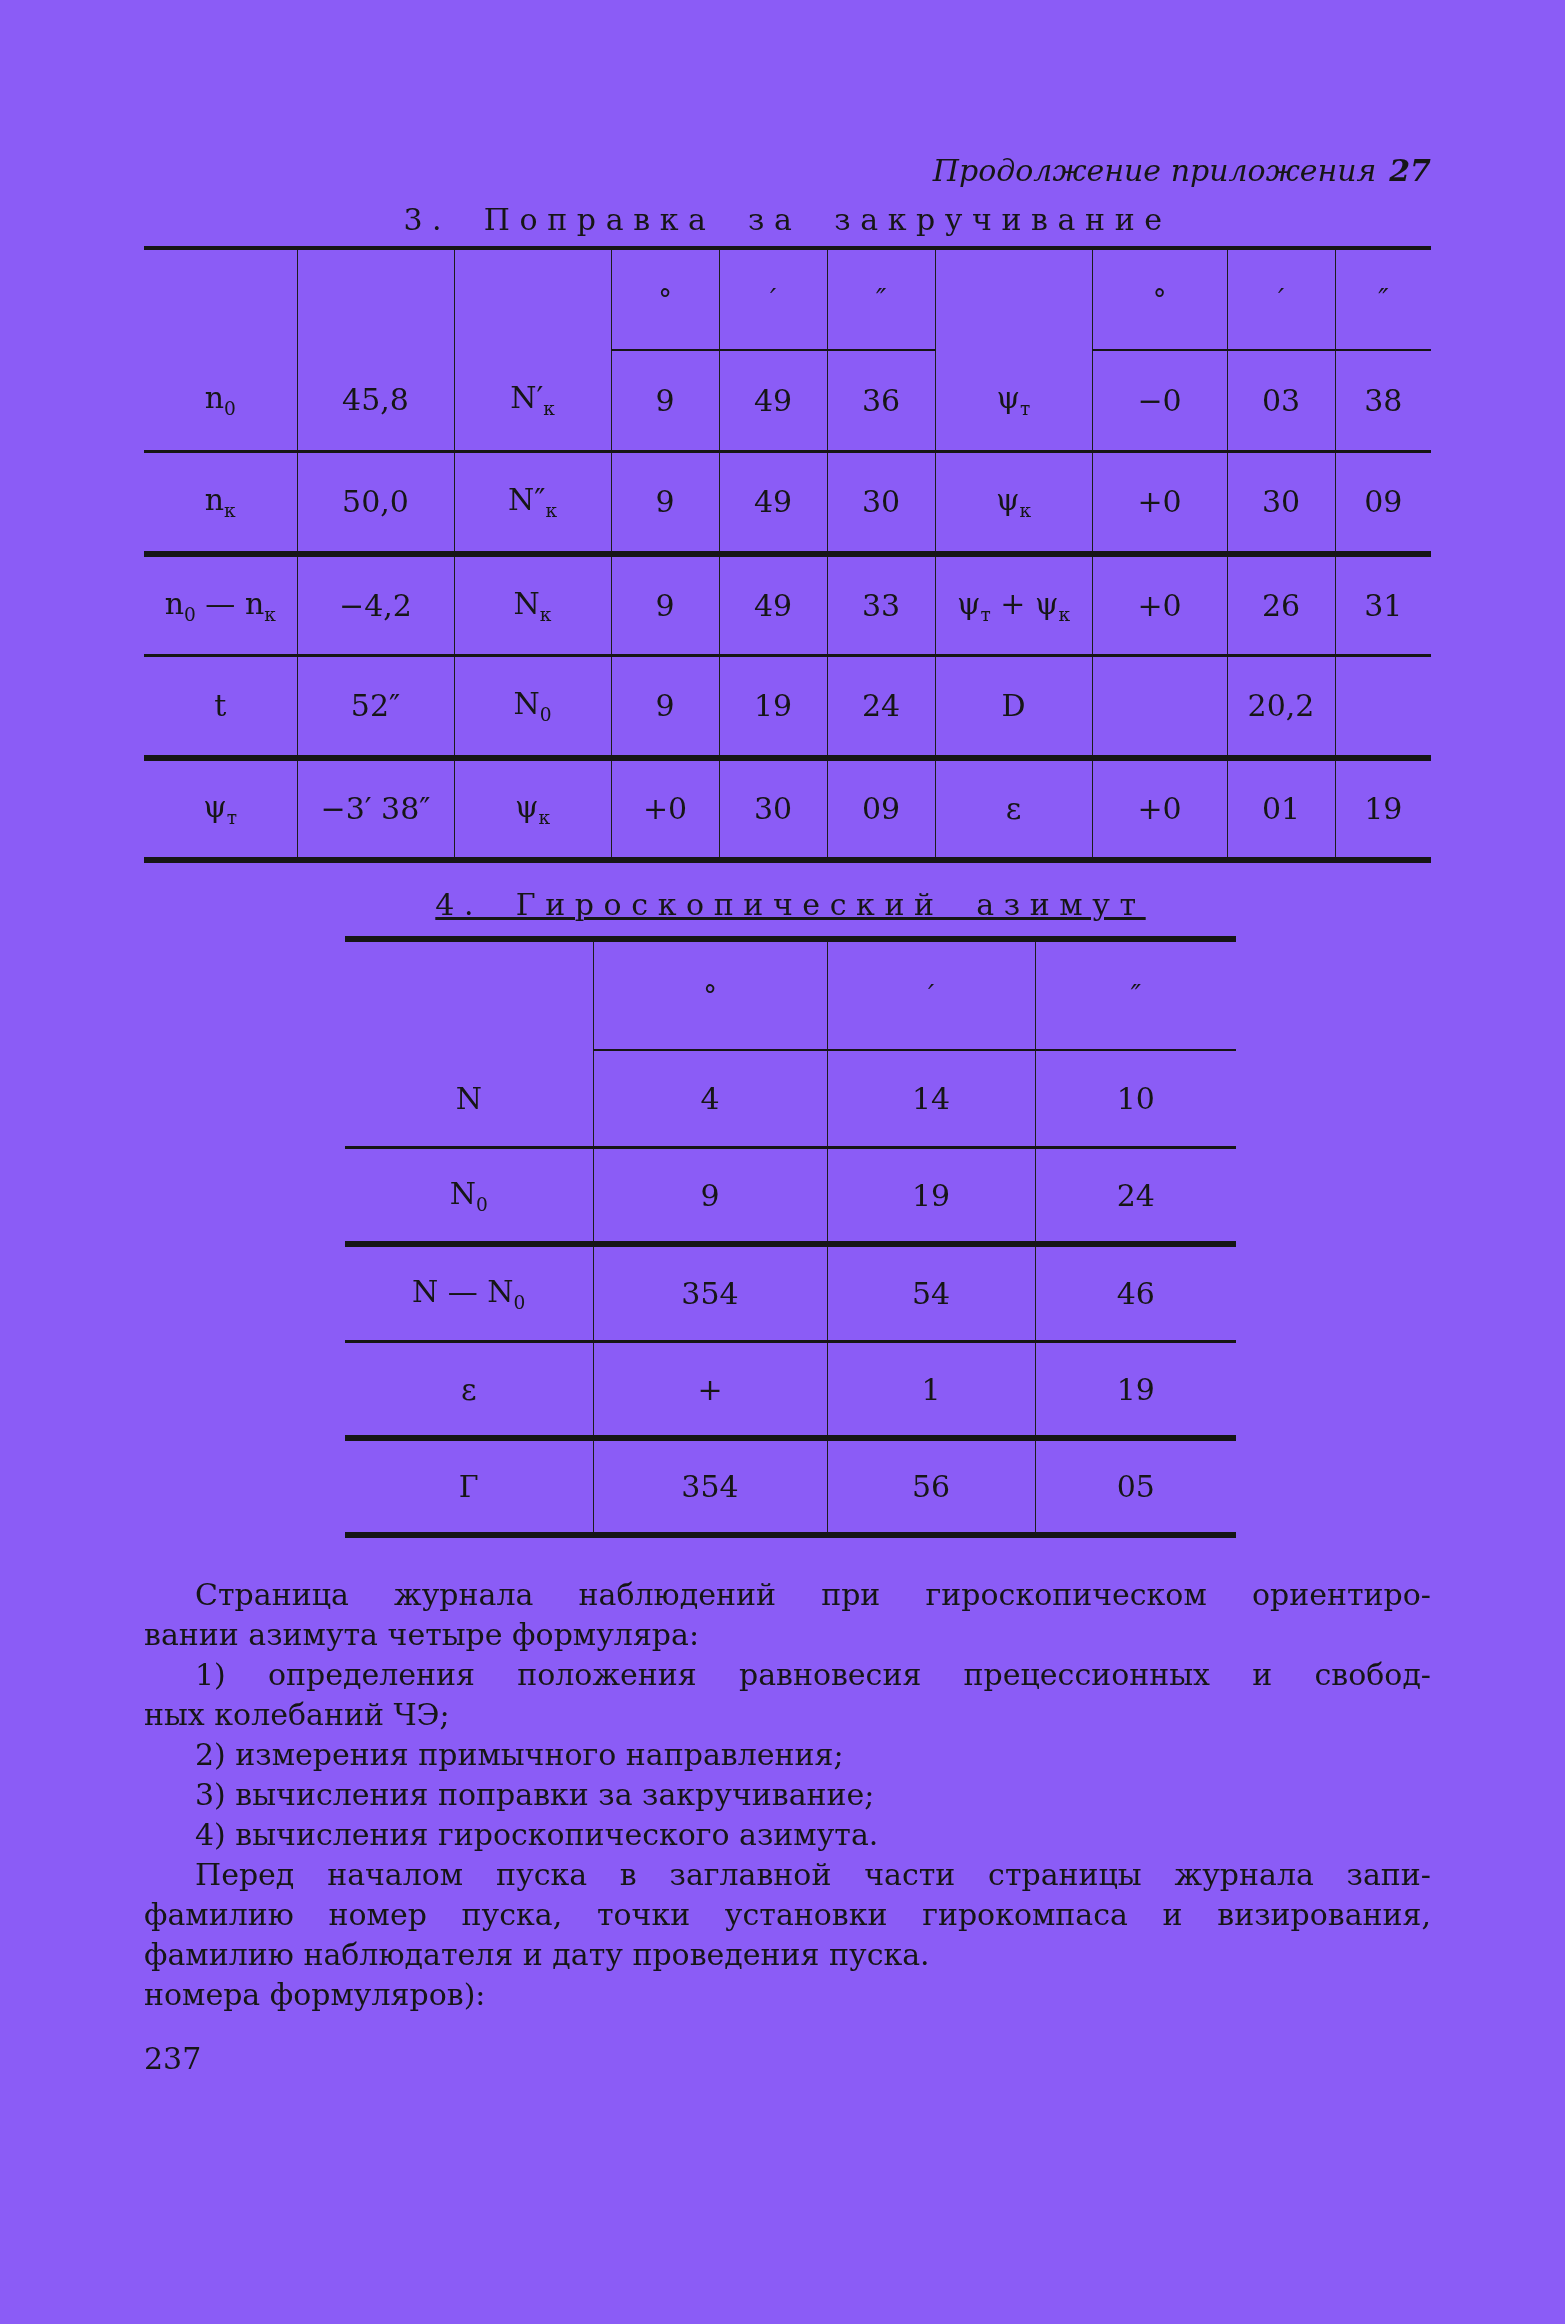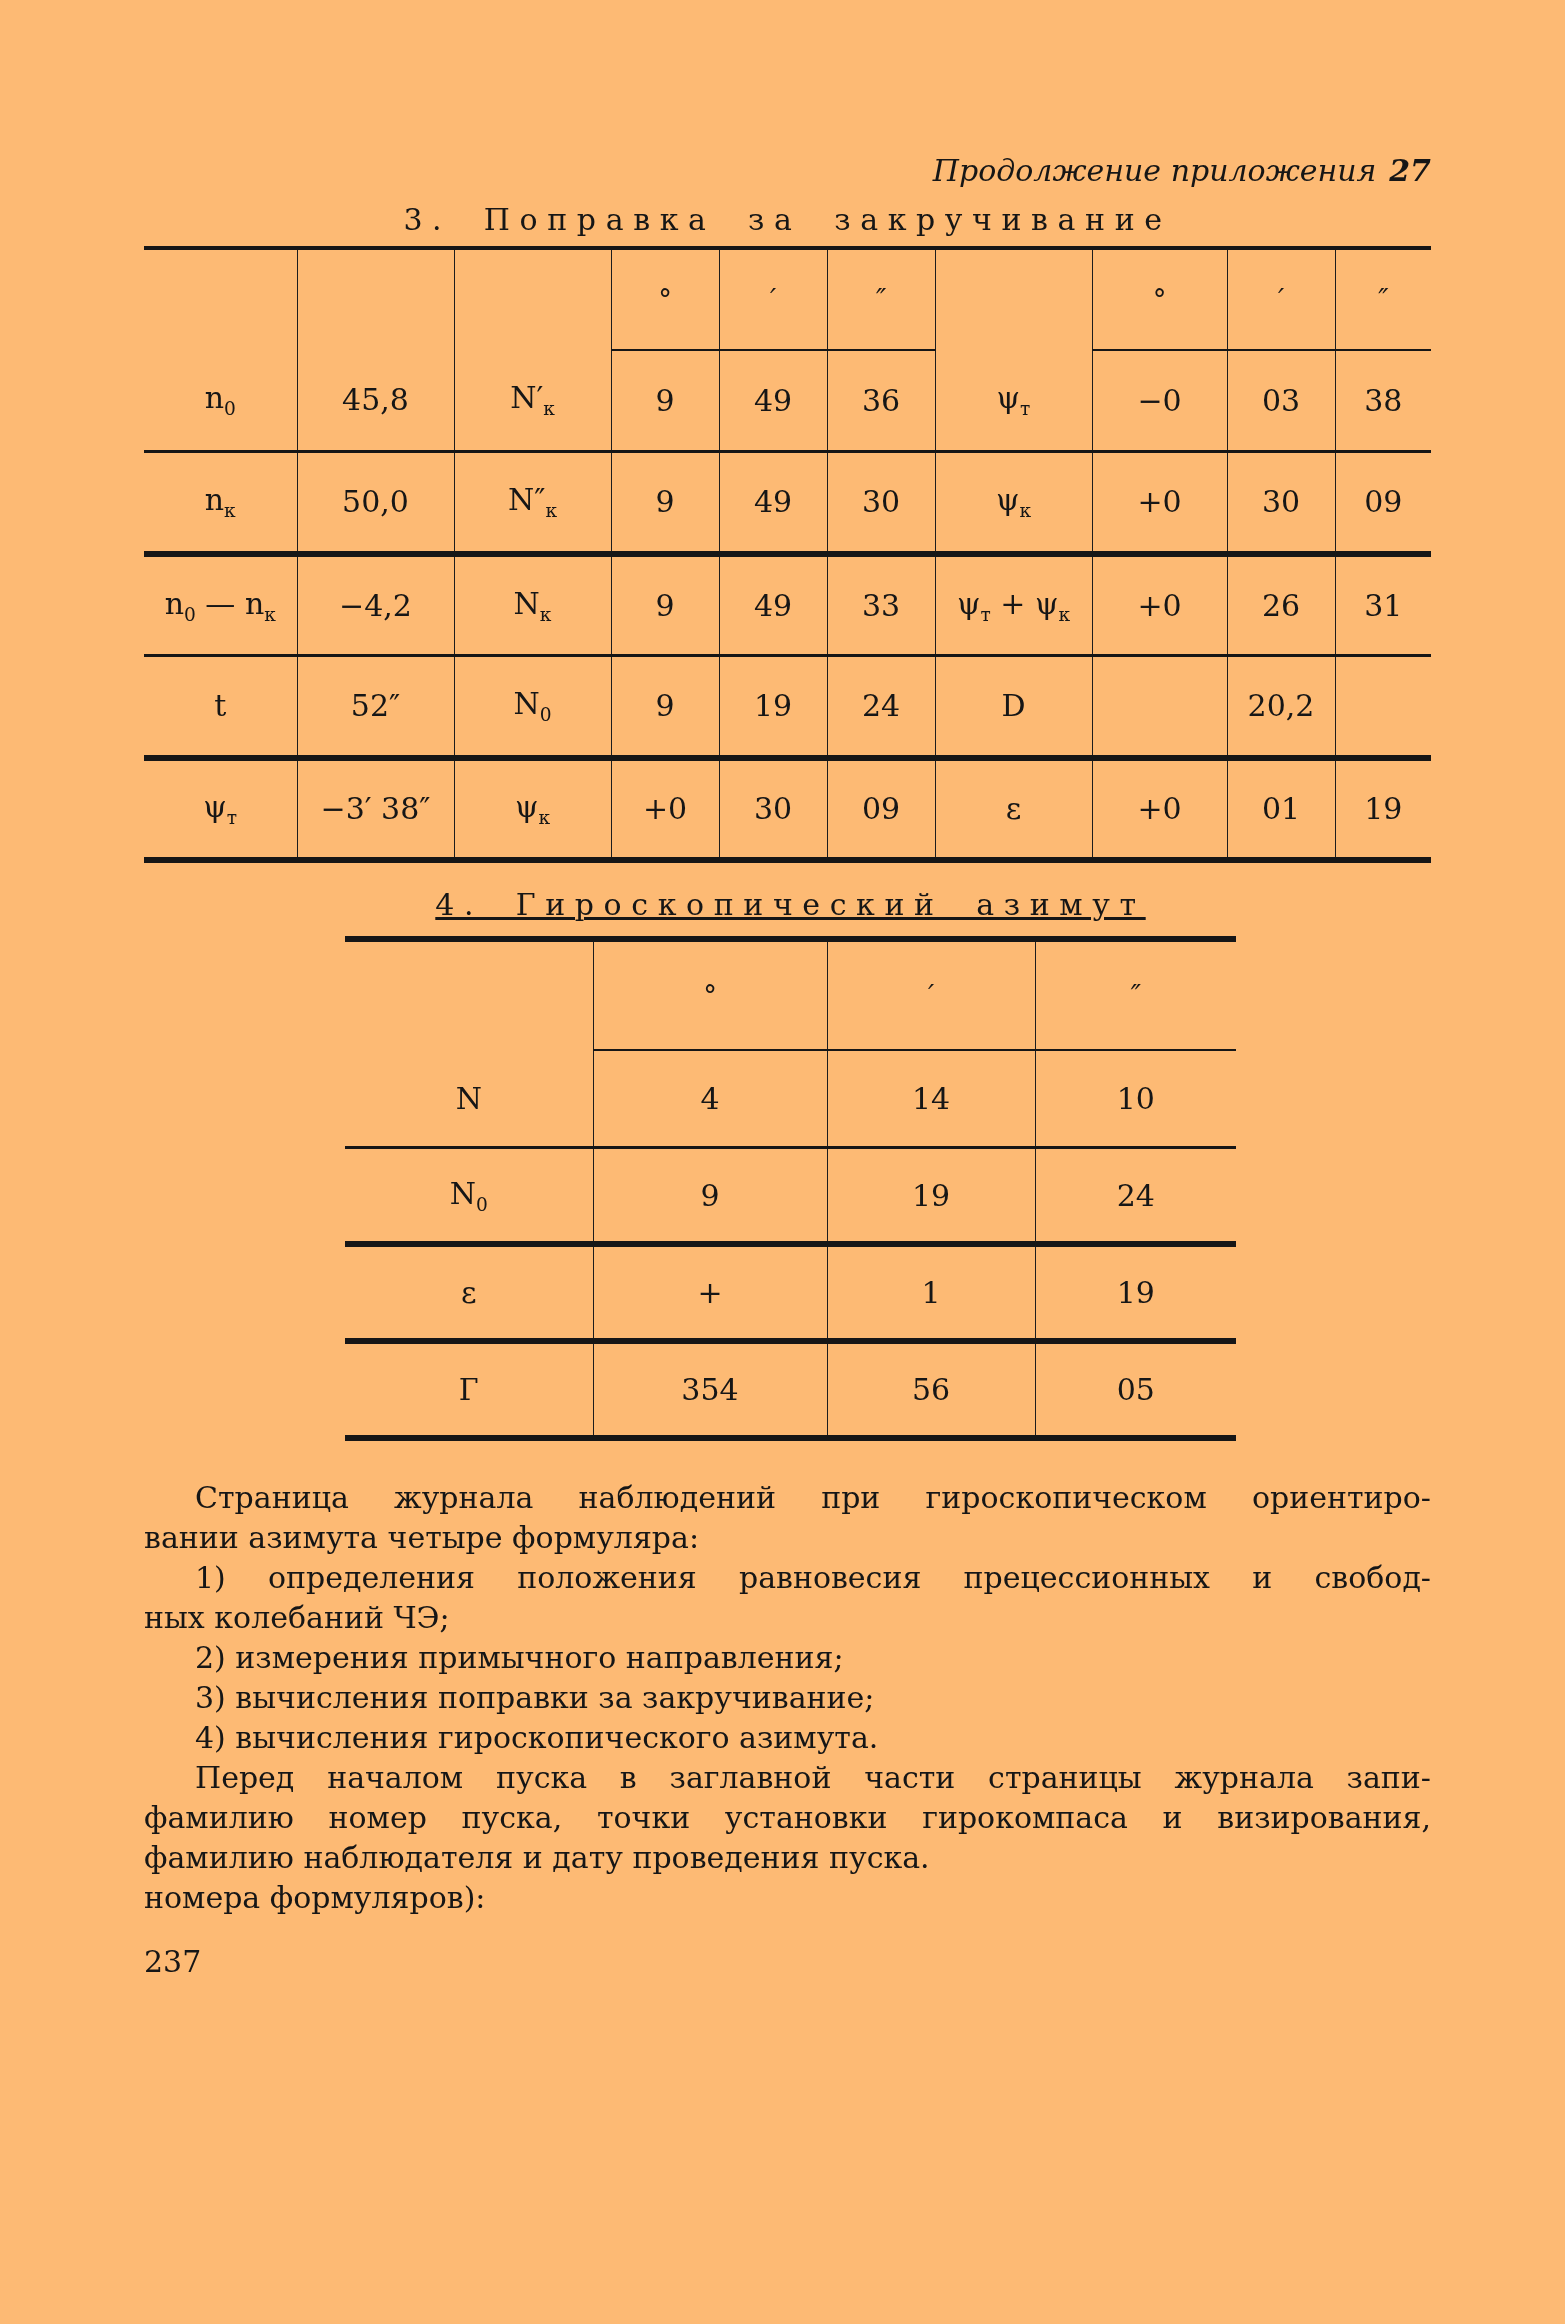--- a/index.html
+++ b/index.html
@@ -1,19 +1,19 @@
 <!DOCTYPE html>
 <html style="font-size:14.6px"><head>
 <meta charset="utf-8">
 <style>
   html,body{margin:0;padding:0;background:#e8e8e4;}
   .page{
     position:relative;
     width:1565px;height:2325px;
-    background:#fdba74;
+    background:#8b5cf6;
     box-sizing:border-box;
     padding:154px 134px 0 144px;
     font-family:"DejaVu Serif","Liberation Serif",serif;
     color:#161616;
     overflow:hidden;
   }
   
   .header-note{ text-align:right; font-style:italic; font-size:30px; line-height:33px; }
   .hn-num{ font-weight:bold; margin-left:12.8px; }
   
@@ -169,20 +169,26 @@
       <td class="bb4">14</td>
       <td class="bb4">10</td>
     </tr>
     <tr>
       <td class="bb7 var">N<sub>0</sub></td>
       <td class="bb7">9</td>
       <td class="bb7">19</td>
       <td class="bb7">24</td>
     </tr>
     <tr>
+      <td class="bb4 var">N — N<sub>0</sub></td>
+      <td class="bb4">354</td>
+      <td class="bb4">54</td>
+      <td class="bb4">46</td>
+    </tr>
+    <tr>
       <td class="bb7 var">ε</td>
       <td class="bb7">+</td>
       <td class="bb7">1</td>
       <td class="bb7">19</td>
     </tr>
     <tr>
       <td class="bb7 var">Г</td>
       <td class="bb7">354</td>
       <td class="bb7">56</td>
       <td class="bb7">05</td>

